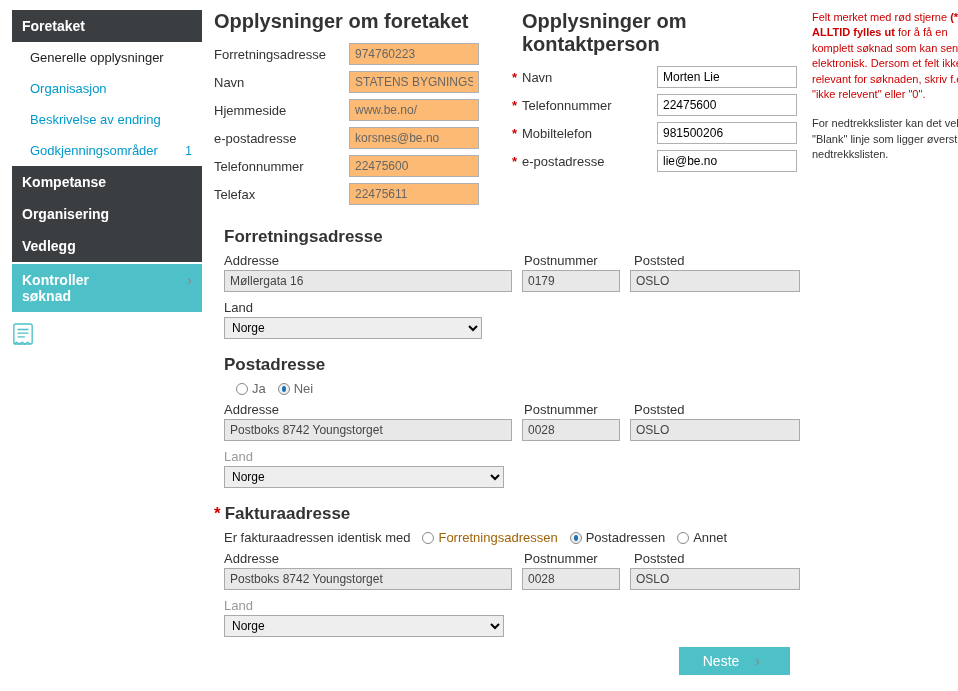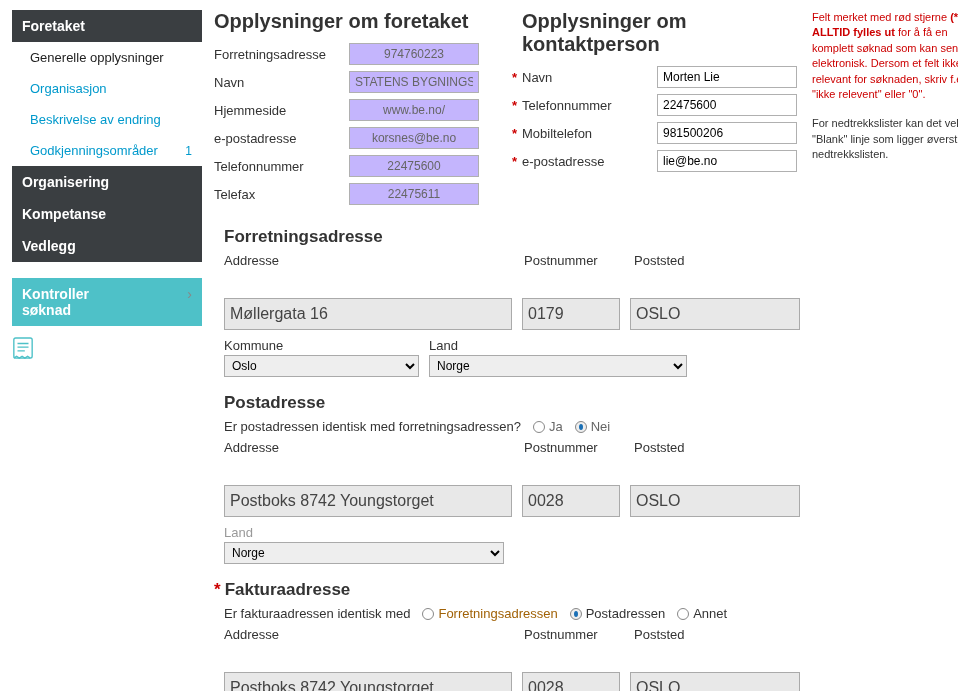--- a/index.html
+++ b/index.html
@@ -12,21 +12,21 @@
 
 .wrap { display: flex; padding: 10px 0 0 12px; }
 
 .sidebar { width: 190px; flex-shrink: 0; margin-right: 12px; }
 .side-head { background: #3a3e41; color: #fff; padding: 8px 10px; font-size: 14px; font-weight: bold; }
 .side-item { padding: 8px 10px 8px 18px; font-size: 13px; position: relative; display: flex; justify-content: space-between; align-items: center; }
 .side-item.link { color: #0099cc; cursor: pointer; }
 .side-item.active { color: #222; }
 .side-item .badge { color: #0099cc; font-size: 12px; }
 
-.control-btn { margin-top: 16px; background: #4ec1c8; color: #fff; padding: 8px 10px; font-size: 14px; font-weight: bold; position: relative; cursor: pointer; display:flex; justify-content:space-between; gap:46px;}
+.control-btn { margin-top: 2px; background: #4ec1c8; color: #fff; padding: 8px 10px; font-size: 14px; font-weight: bold; position: relative; cursor: pointer; display:flex; justify-content:space-between; gap:46px;}
 .control-btn .chev { color: #888; font-weight:normal;}
 
 .receipt-icon { margin-top: 10px; width: 22px; height: 26px; color: #4ec1c8; }
 .receipt-icon svg { width: 22px; height: 26px; }
 
 .main { flex: 1; display: flex; }
 .content { flex: 1; }
 .aside { width: 185px; flex-shrink: 0; margin-left: 12px; padding-right: 6px;}
 
 h1.section { font-size: 20px; font-weight: bold; margin-bottom: 10px; }
@@ -34,27 +34,27 @@
 .req-star { color: #cc0000; font-weight: bold; margin-right:4px;}
 
 .two-col { display: flex; }
 .col-left { width: 280px; margin-right: 28px; }
 .col-right { flex: 1; }
 
 .field-row { display: flex; align-items: center; margin-bottom: 6px; }
 .field-row .lbl { width: 135px; font-size: 13px; color: #333; position:relative; }
 .field-row .lbl .req-star { position:absolute; left:-10px; }
 .field-row input { width: 130px; height: 22px; padding: 2px 5px; font-size: 12px; border: 1px solid #b0b0b0; background: #fff; }
-.field-row input.ro { background: #c4b5fd; color: #666; text-align: center; }
+.field-row input.ro { background: #fdba74; color: #666; }
 .col-right .field-row input { width: 140px; }
 .addr-head { display:flex; margin-bottom:2px; }
 .addr-head .c1 { width: 300px; } .addr-head .c2 { width: 110px; } .addr-head .c3 { flex:1; }
 .addr-head span, .addr-sm-lbl { font-size:13px; color:#333; }
 .addr-fields { display:flex; margin-bottom:8px; }
-.addr-fields input { height:32px; padding:2px 5px; font-size:16px; border:1px solid #aaa;margin-top:28px; }
+.addr-fields input { height:22px; padding:2px 5px; font-size:12px; border:1px solid #aaa; }
 .addr-fields .c1 input { width: 288px; } .addr-fields .c2 input { width: 98px; } .addr-fields .c3 input { width: 170px; }
 .addr-fields .ro, .ro-input { background:#e8e8e8; color:#444; border:1px solid #aaa; }
 .addr-fields div { margin-right: 10px; }
 .addr-fields div:last-child{ margin-right:0;}
 
 .addr-second { display:flex; }
 .addr-second .col { margin-right:10px; }
 .addr-second .col:last-child{ margin-right:0;}
 .addr-sm-lbl { display:block; margin-bottom:2px; }
 .sel { height:22px; font-size:12px; border:1px solid #aaa; background:#eee; padding:1px 3px; }
@@ -85,22 +85,22 @@
 
     <div class="sidebar">
       <div class="side-head">Foretaket</div>
       <div class="side-item active">Generelle opplysninger</div>
       <div class="side-item link">Organisasjon</div>
       <div class="side-item link">Beskrivelse av endring</div>
       <div class="side-item link">
         <span>Godkjenningsområder</span>
         <span class="badge">1</span>
       </div>
+      <div class="side-head">Kompetanse</div>
       <div class="side-head">Organisering</div>
-      <div class="side-head">Kompetanse</div>
       <div class="side-head">Vedlegg</div>
 
       <div class="control-btn">
         <span>Kontroller søknad</span>
         <span class="chev">›</span>
       </div>
       <div class="receipt-icon">
         <svg viewBox="0 0 24 28" fill="none" stroke="#4ec1c8" stroke-width="1.5">
             <rect x="2" y="2" width="20" height="22" rx="2"></rect>
             <path d="M6 8h12M6 12h12M6 16h8"></path>
@@ -169,32 +169,27 @@
           <div class="c2"><span>Postnummer</span></div>
           <div class="c3"><span>Poststed</span></div>
         </div>
         <div class="addr-fields">
           <div class="c1"><input class="ro" readonly="" value="Møllergata 16" style=""></div>
           <div class="c2"><input class="ro" readonly="" value="0179" style=""></div>
           <div class="c3"><input class="ro" readonly="" value="OSLO" style=""></div>
         </div>
         <div class="addr-second">
           <div class="col">
-            <span class="addr-sm-lbl">Kommune</span>
-            <select class="sel w190"><option>Oslo</option></select>
-          </div>
-          <div class="col">
             <span class="addr-sm-lbl">Land</span>
             <select class="sel w250"><option>Norge</option></select>
           </div>
         </div>
 
         <h2 class="sub">Postadresse</h2>
         <div class="question-row">
-          <span>Er postadressen identisk med forretningsadressen?</span>
           <span class="radio-opt">
                 <span class="radio-circle"></span>
                 <span>Ja</span>
               </span>
           <span class="radio-opt">
                 <span class="radio-circle sel"></span>
                 <span>Nei</span>
               </span>
         </div>
         <div class="addr-head">

